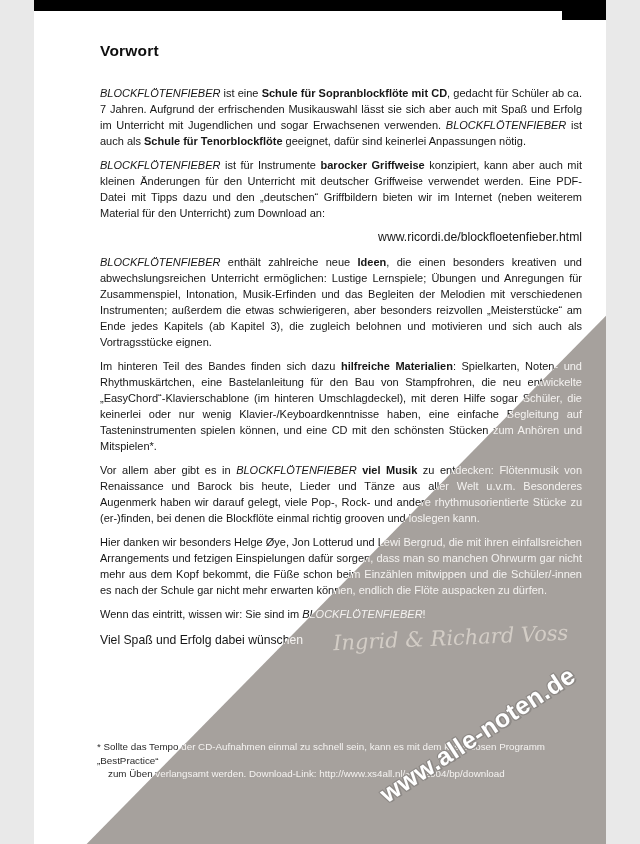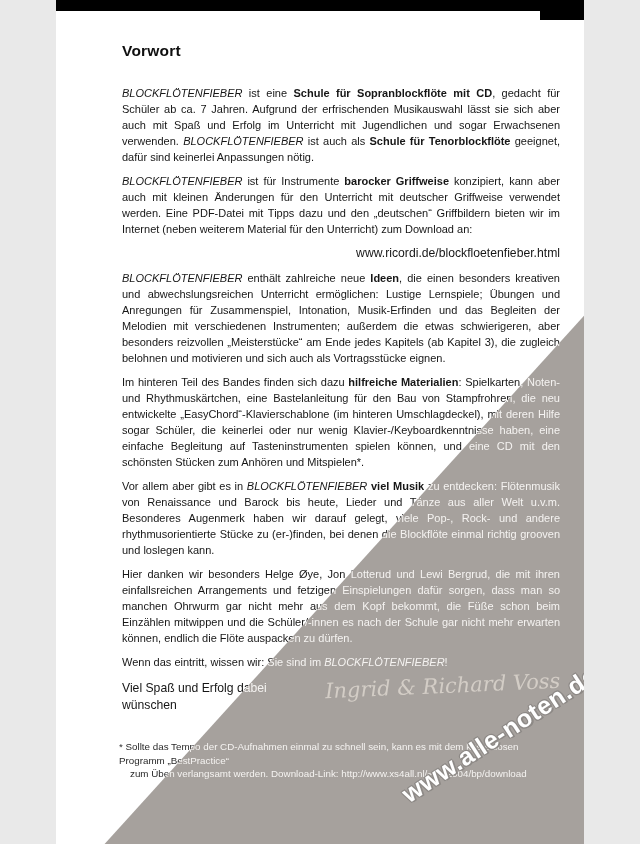--- a/index.html
+++ b/index.html
@@ -1,19 +1,19 @@
 <!DOCTYPE html>
 <html><head>
 <meta charset="utf-8">
 <title>Vorwort – scanned page</title>
 <style>
   html, body { margin: 0; padding: 0; background: #e9e9e9; }
   .page {
     position: relative;
-    width: 528px; height: 844px;
+    width: 572px; height: 844px;
     background: #ffffff;
     overflow: hidden;
     font-family: "Liberation Sans", sans-serif;
     color: #161616;
     margin: 0 auto;
   }
   .inner {
     position: absolute; inset: 0;
     padding: 42px 24px 0 66px;
     box-sizing: border-box;

